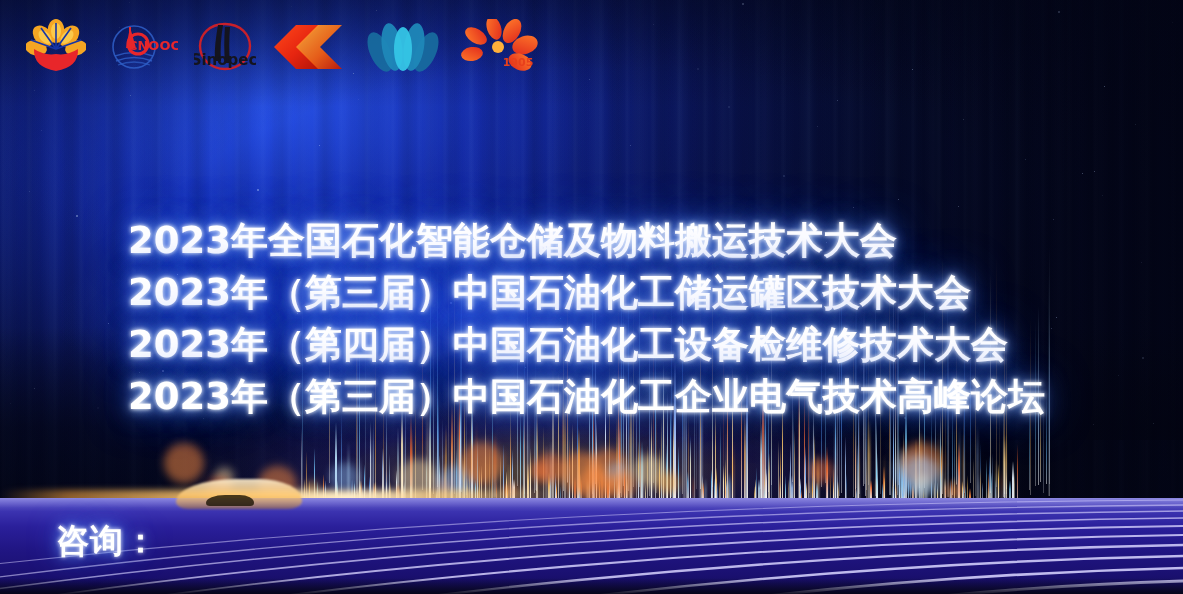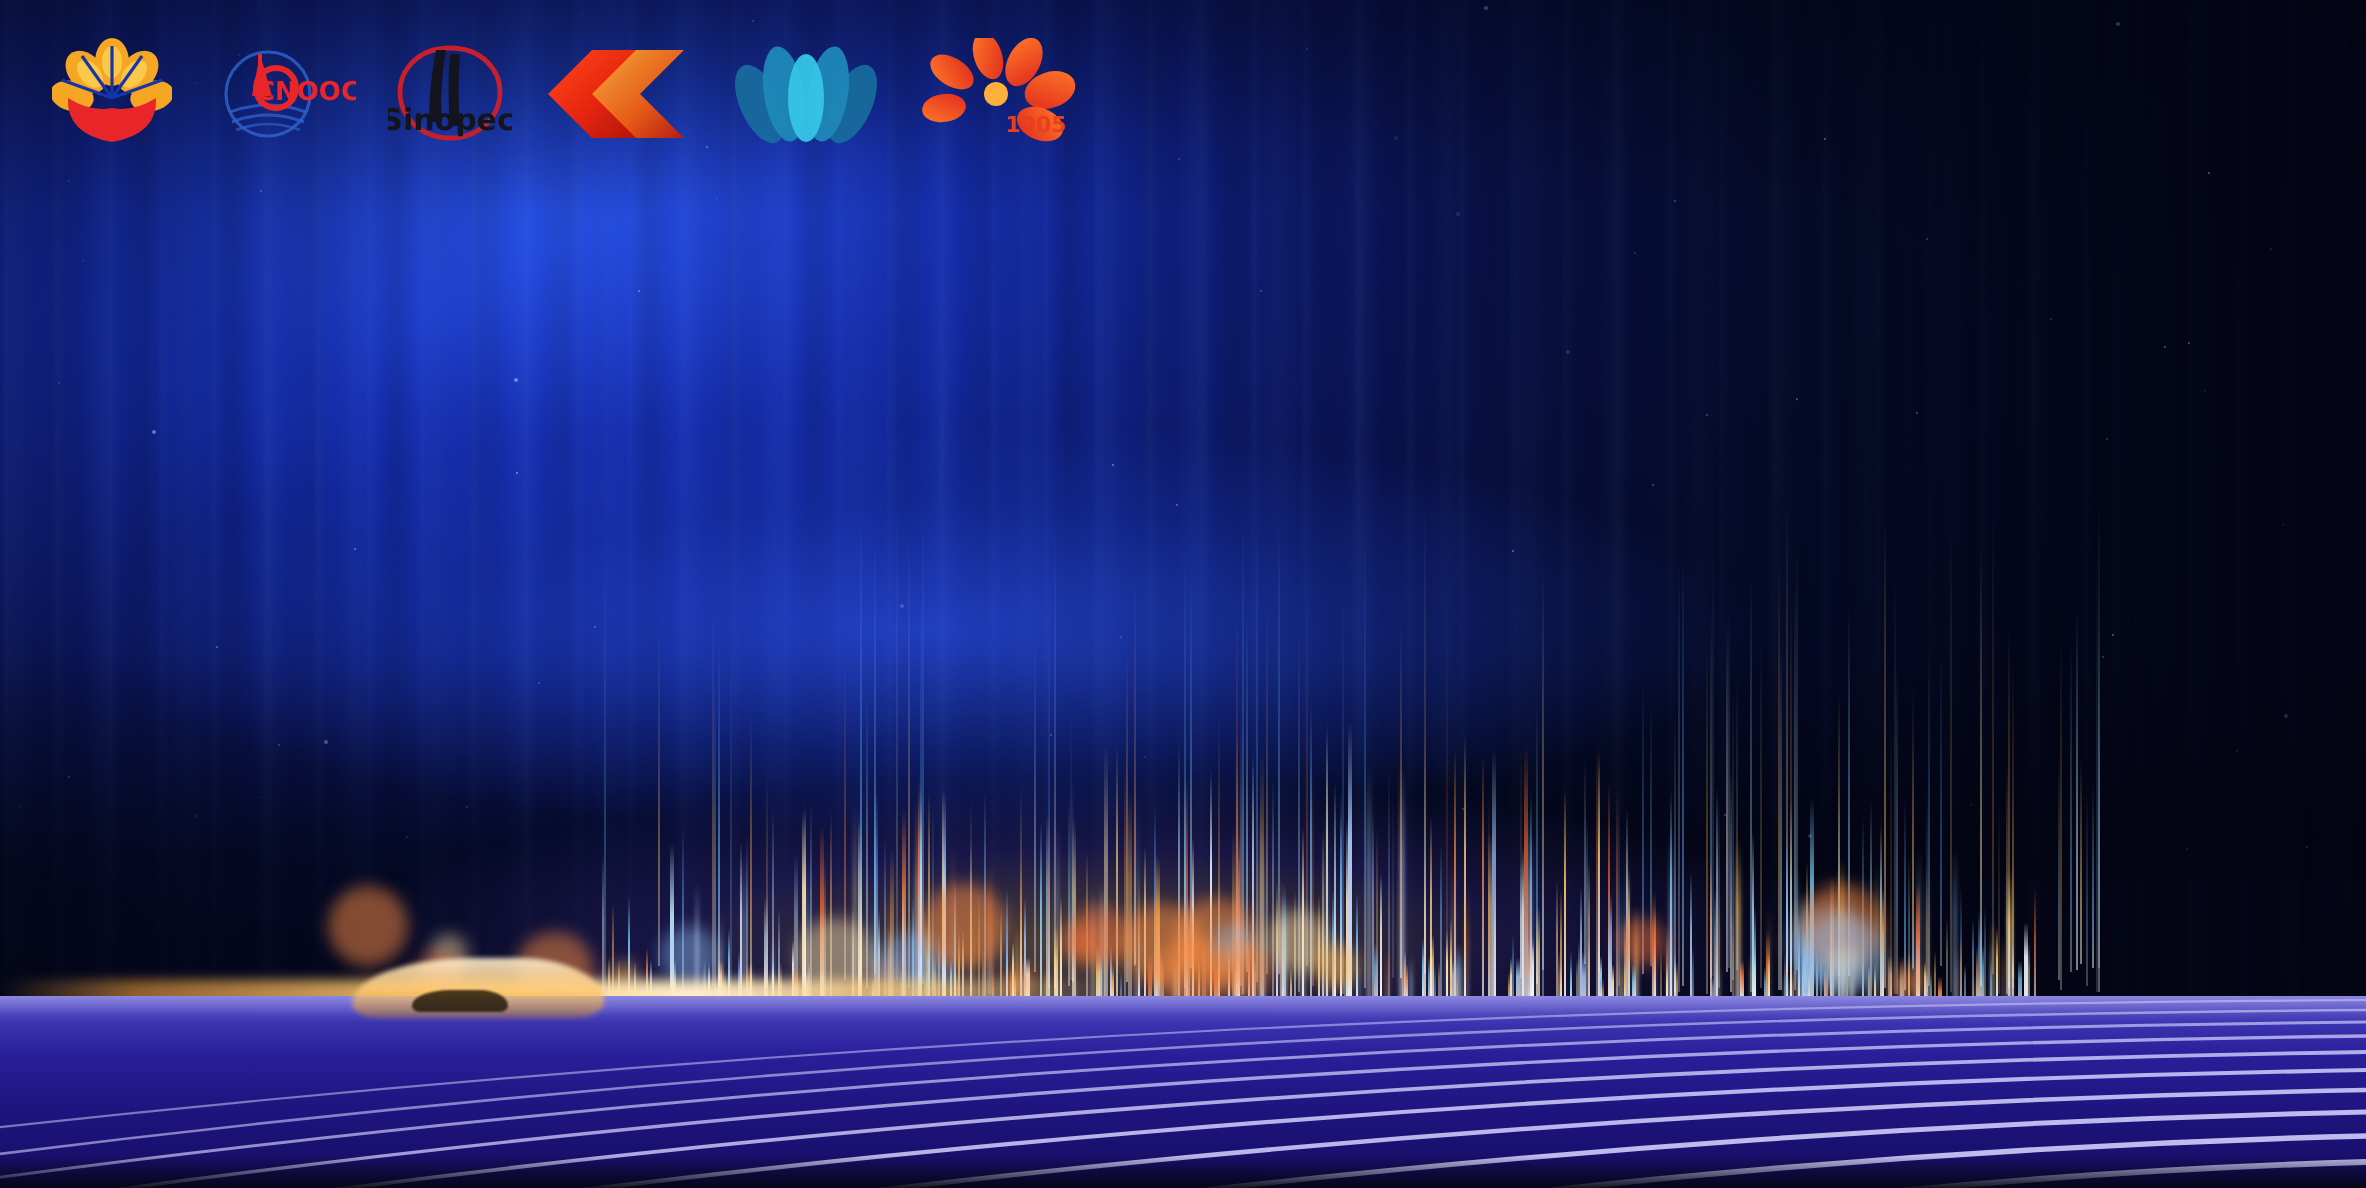--- a/index.html
+++ b/index.html
@@ -977,17 +977,24 @@
       <path d="M1183,62 C760,71 370,124 220,164" stroke-width="2.5" opacity=".94"></path>
       <path d="M1183,74 C770,84 430,146 330,180" stroke-width="2.7" opacity=".95"></path>
       <path d="M1183,87 C800,98 520,168 460,196" stroke-width="2.9" opacity=".95"></path>
     </g>
   </svg>
   <div class="ground-bottomfade"></div>
 
   <div class="subtitle-glow"></div>
 
 
+  <div class="subtitle-block">
+    <div class="subline">2023年全国石化智能仓储及物料搬运技术大会</div>
+    <div class="subline">2023年（第三届）中国石油化工储运罐区技术大会</div>
+    <div class="subline">2023年（第四届）中国石油化工设备检维修技术大会</div>
+    <div class="subline">2023年（第三届）中国石油化工企业电气技术高峰论坛</div>
+  </div>
 
   <div class="footer">
+    <div class="footer-label">咨询：</div>
   </div>
 
 </div>
 
 </body></html>

